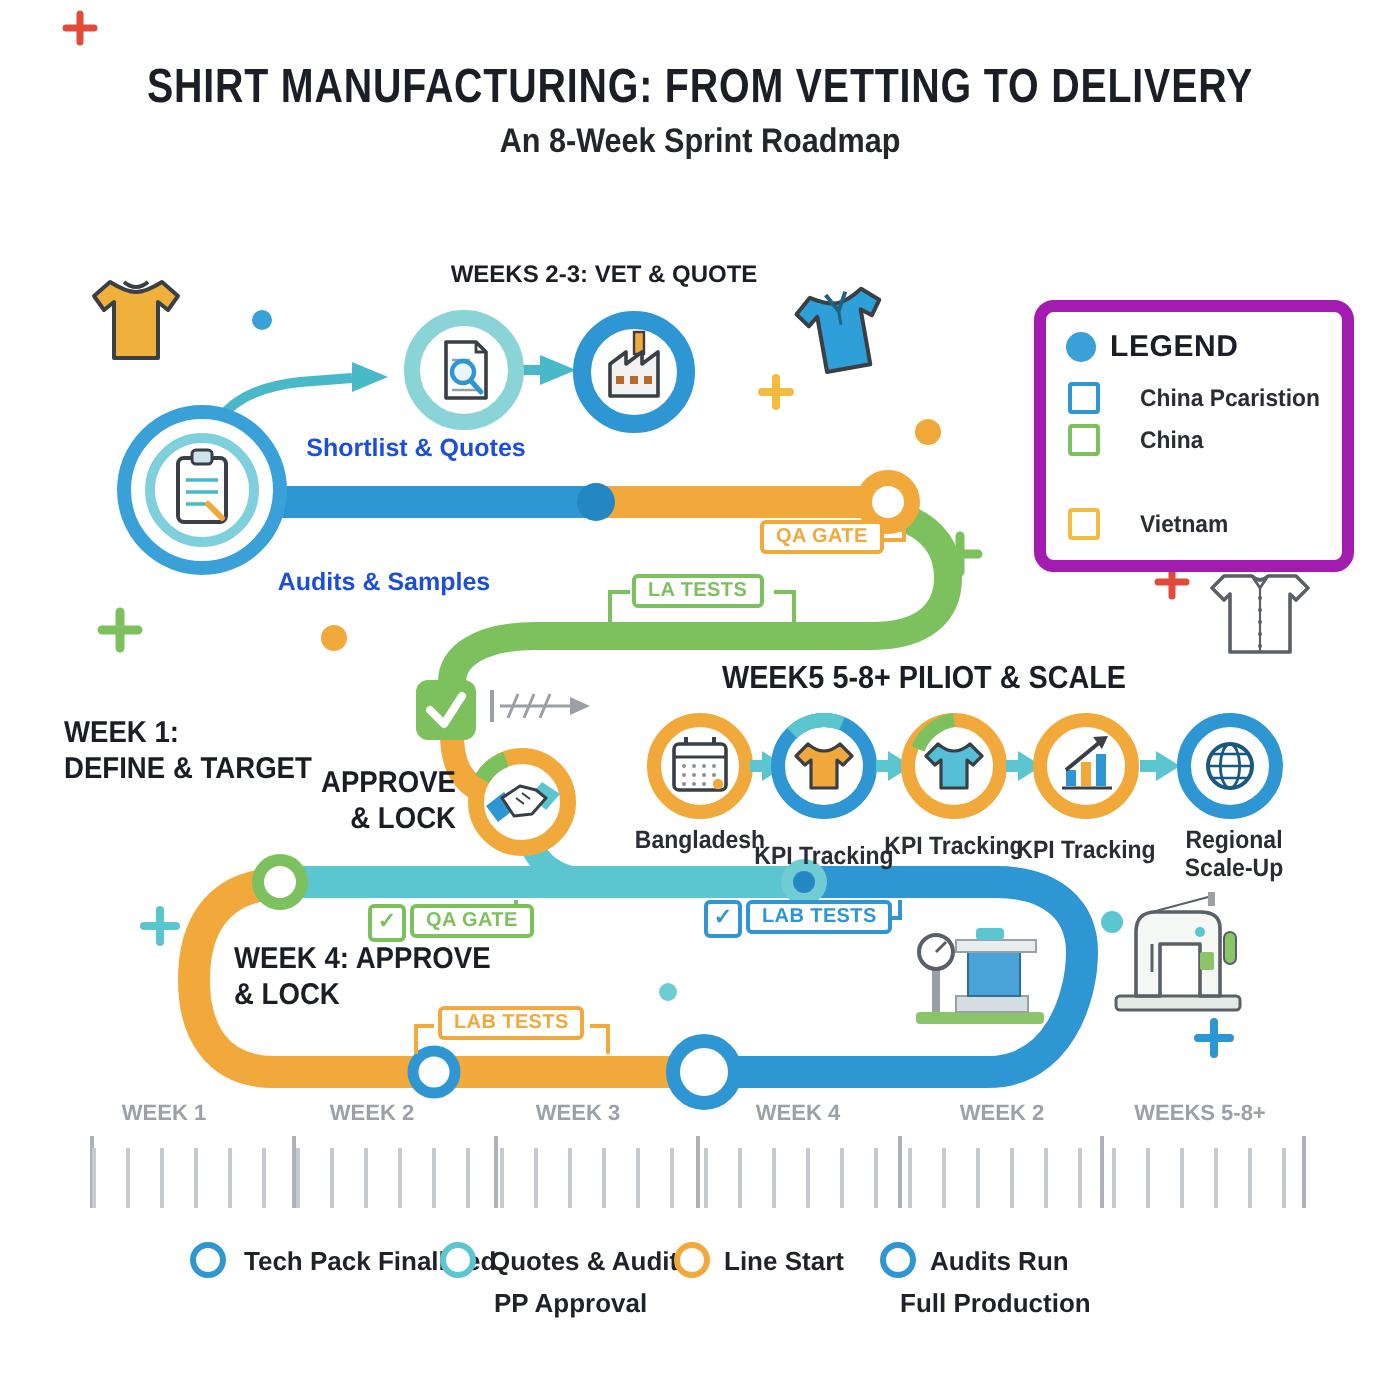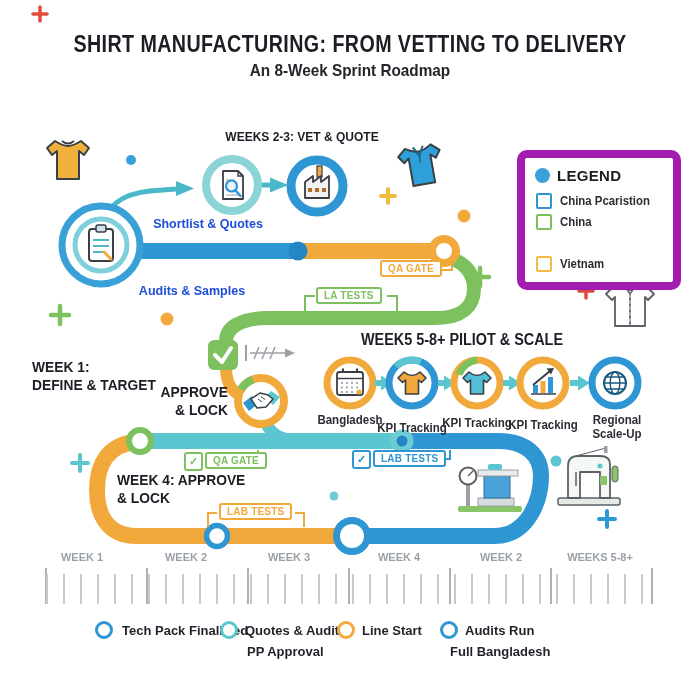--- a/index.html
+++ b/index.html
@@ -18,26 +18,26 @@
            transform:translateX(-50%) scaleX(0.92);}
   .gate{position:absolute;background:#fff;border-radius:3px;font-size:10px;font-weight:700;
         padding:1px 6px;white-space:nowrap;letter-spacing:0.2px;}
   .gate.or{border:2px solid #F2A93B;color:#F2A93B;}
   .gate.gr{border:2px solid #7DC15F;color:#7DC15F;}
   .gate.bl{border:2px solid #2E96D2;color:#2E96D2;}
   .chk{position:absolute;width:15px;height:15px;background:#fff;border-radius:3px;
        font-size:11px;line-height:15px;text-align:center;font-weight:700;}
   .chk.gr{border:2px solid #7DC15F;color:#7DC15F;}
   .chk.bl{border:2px solid #2E96D2;color:#2E96D2;}
-  #legendbox{left:517px;top:150px;width:148px;height:124px;border:8px solid #a21caf;
+  #legendbox{left:517px;top:150px;width:148px;height:124px;border:6px solid #a21caf;
              border-radius:10px;background:#fff;box-shadow:0 1px 3px rgba(0,0,0,0.05);}
   .leg-head{position:absolute;left:10px;top:9px;display:flex;align-items:center;gap:7px;}
   .leg-dot{width:15px;height:15px;border-radius:50%;background:#3AA0D8;}
   .leg-title{font-size:15px;font-weight:700;letter-spacing:0.3px;}
-  .leg-item{position:absolute;left:11px;display:flex;align-items:center;gap:8px;}
+  .leg-item{position:absolute;left:11px;display:flex;align-items:center;gap:20px;}
   .leg-sq{width:12px;height:12px;border-radius:2px;background:#fff;}
   .leg-lbl{font-size:12px;font-weight:600;color:#2a2d33;white-space:nowrap;transform:scaleX(0.95);transform-origin:left;}
   .axis-lbl{font-size:11px;font-weight:600;color:#9ba1a7;white-space:nowrap;}
   .ruler-sm{left:46px;top:574px;width:608px;height:30px;
      background:repeating-linear-gradient(to right,#c6cacf 0 2px,transparent 2px 17px);}
   .ruler-lg{left:45px;top:568px;width:610px;height:36px;
      background:repeating-linear-gradient(to right,#aeb2b8 0 2px,transparent 2px 101px);}
   .foot-circ{position:absolute;width:12px;height:12px;border-radius:50%;background:#fff;}
   .foot-lbl{font-size:13px;font-weight:600;color:#1f2329;white-space:nowrap;}
 </style>
@@ -354,15 +354,15 @@
 
   <div class="foot-circ" style="left:95px;top:621px;border:3px solid #2E96D2"></div>
   <div class="abs foot-lbl" style="left:122px;top:623px">Tech Pack Finallized</div>
   <div class="foot-circ" style="left:220px;top:621px;border:3px solid #5BC6CF"></div>
   <div class="abs foot-lbl" style="left:245px;top:623px">Quotes &amp; Audits</div>
   <div class="abs foot-lbl" style="left:247px;top:644px">PP Approval</div>
   <div class="foot-circ" style="left:337px;top:621px;border:3px solid #F2A93B"></div>
   <div class="abs foot-lbl" style="left:362px;top:623px">Line Start</div>
   <div class="foot-circ" style="left:440px;top:621px;border:3px solid #2E96D2"></div>
   <div class="abs foot-lbl" style="left:465px;top:623px">Audits Run</div>
-  <div class="abs foot-lbl" style="left:450px;top:644px">Full Bangladesh</div>
+  <div class="abs foot-lbl" style="left:450px;top:644px">Full Production</div>
 
 </div>
 
 </body></html>

